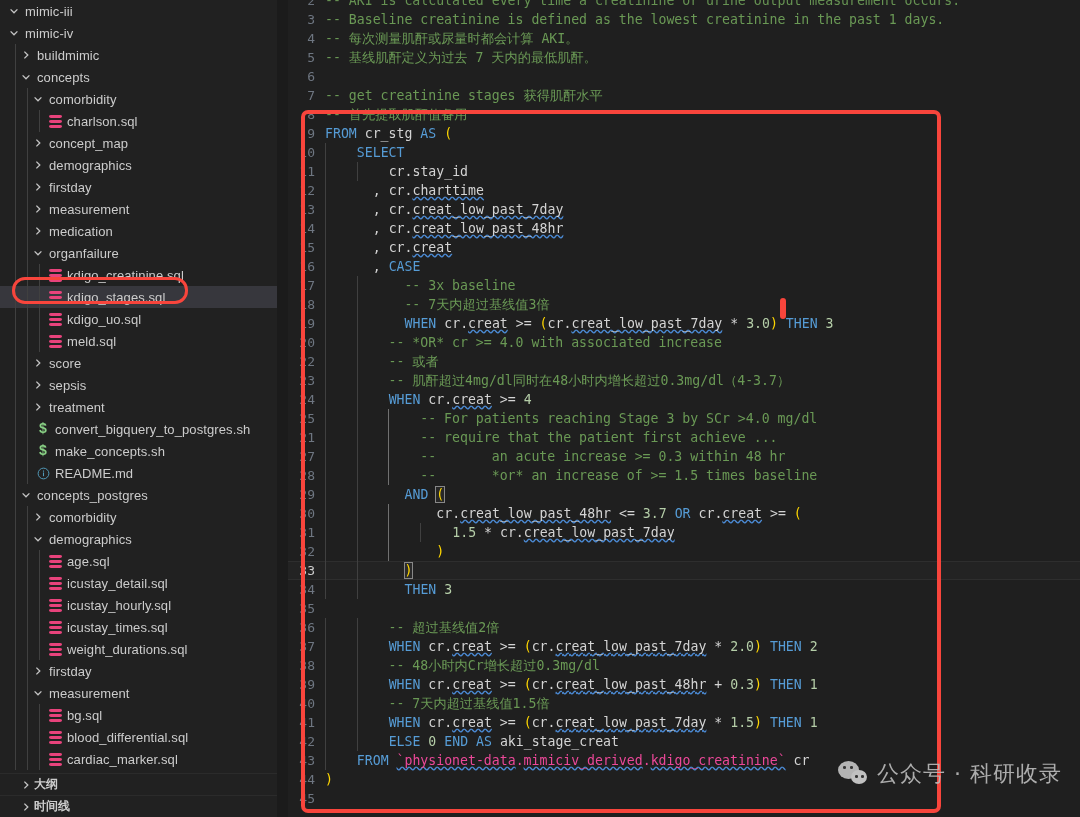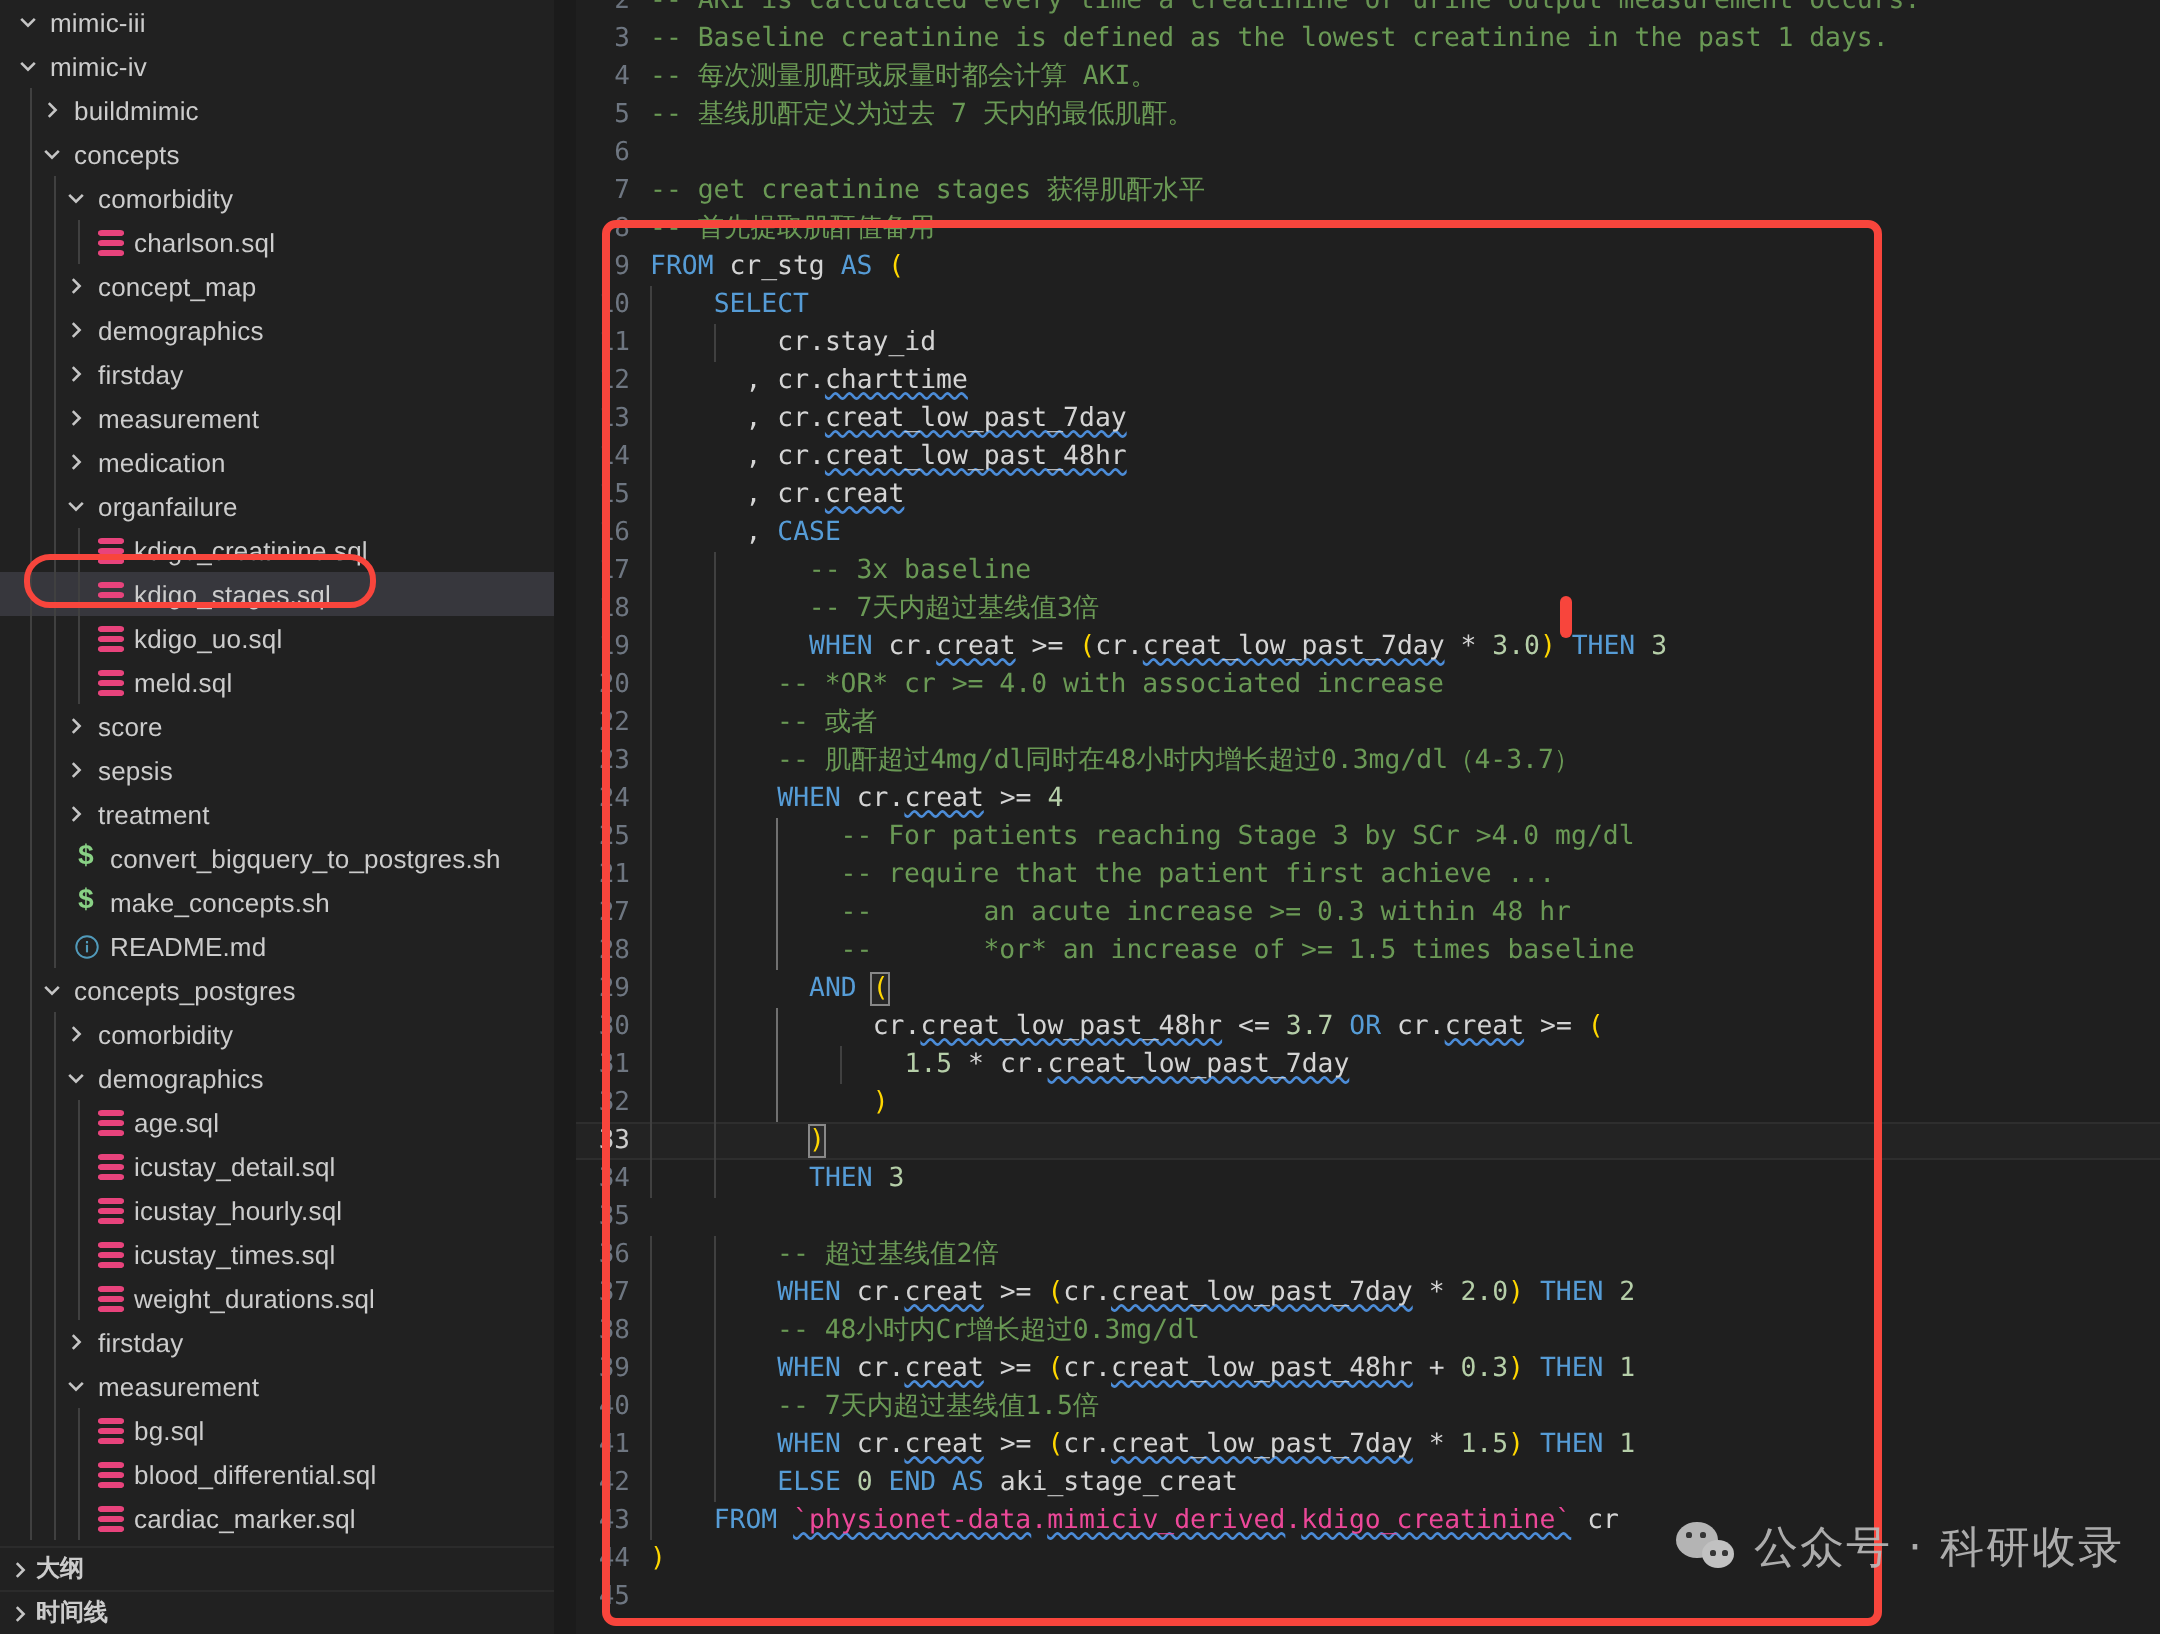--- a/index.html
+++ b/index.html
@@ -62,21 +62,21 @@
   .sql-ico i:nth-child(3){ top: 10px; }
 
   .sh-ico { color: #89d185; font-size: 14px; font-weight: 700; font-family:"Liberation Mono", monospace; }
 
   
   .panel-head {
     height: 22px; display: flex; align-items: center;
     background: #212121;
     border-top: 1px solid #2b2b2b;
     color: #cccccc; font-size: 12px; font-weight: 700;
-    padding-left: 2px;
+    padding-left: 18px;
   }
   #panels { position: absolute; left:0; right:0; bottom: 0; }
 
   
   #file-highlight {
     position: absolute;
     left: 12px; top: 277px; width: 176px; height: 27px;
     border: 3px solid #f8453c;
     border-radius: 13px;
     pointer-events: none;

